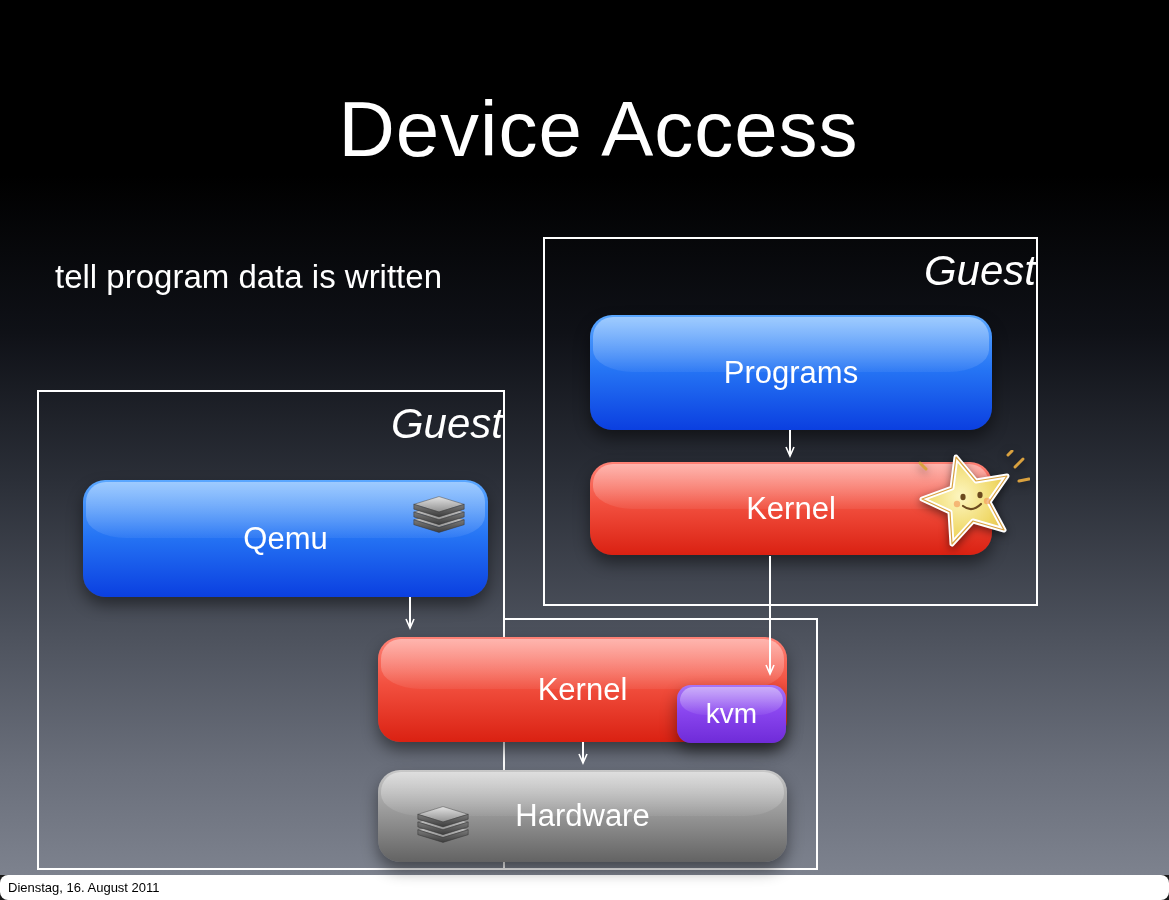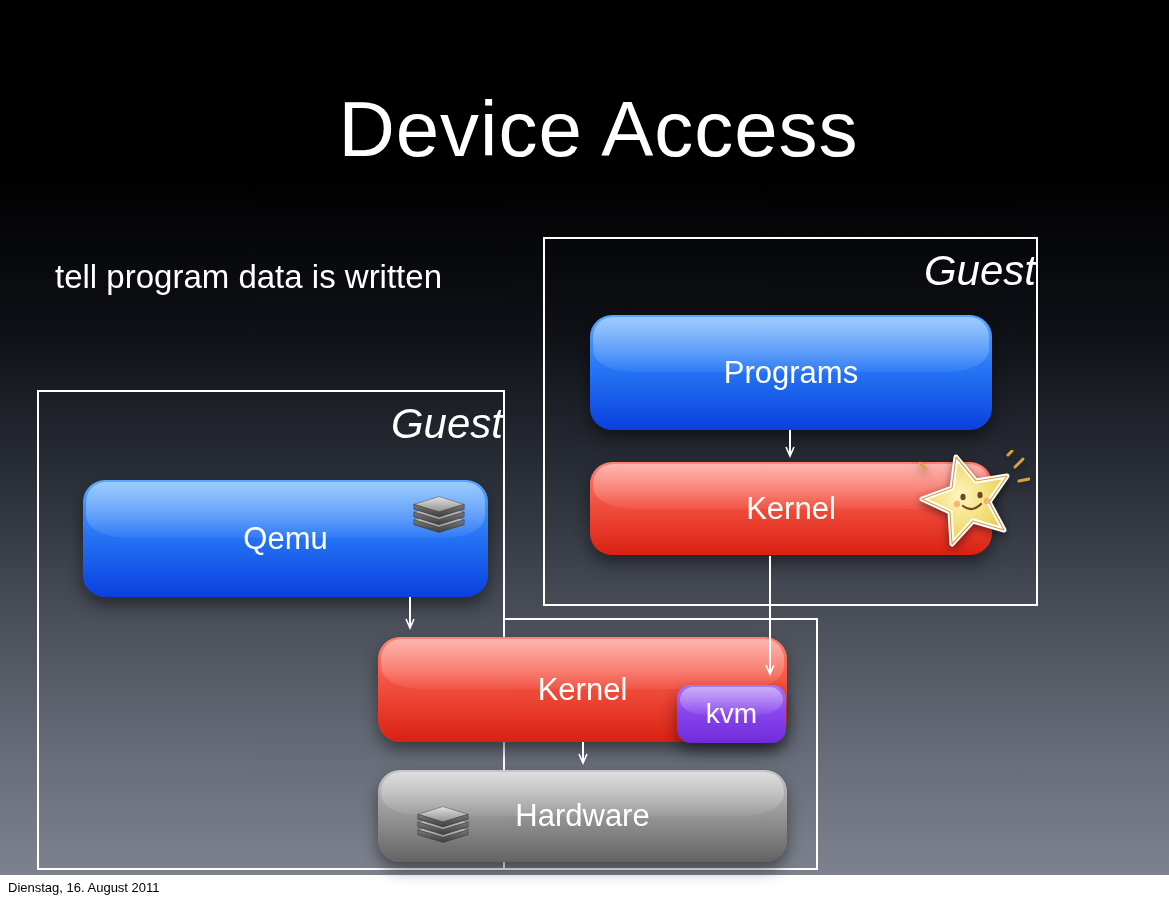--- a/index.html
+++ b/index.html
@@ -11,21 +11,21 @@
   .slide {
     position:absolute; left:0; top:0; width:1169px; height:875px;
     background:linear-gradient(180deg,
       #000000 0%, #000000 20%, #0f1117 38%, #2b2f38 55%,
       #4c515c 72%, #6a6f7b 88%, #7d828e 100%);
     padding-left:28px;
   }
   .footer-bar {
     position:absolute; left:0; bottom:0; width:1169px; height:25px;
     background:#ffffff; color:#000; font-size:13px; line-height:25px;
-    padding-left:8px; box-sizing:border-box;
+    padding-left:8px; box-sizing:border-box;border-radius:8px;
   }
   .title {
     position:absolute; top:84px; left:0; width:100%;
     text-align:center; color:#fff; font-size:78px; font-weight:400;
     letter-spacing:1px;
   }
   .annotation {
     position:absolute; left:55px; top:258px;
     color:#fff; font-size:33px; font-weight:400;
   }

